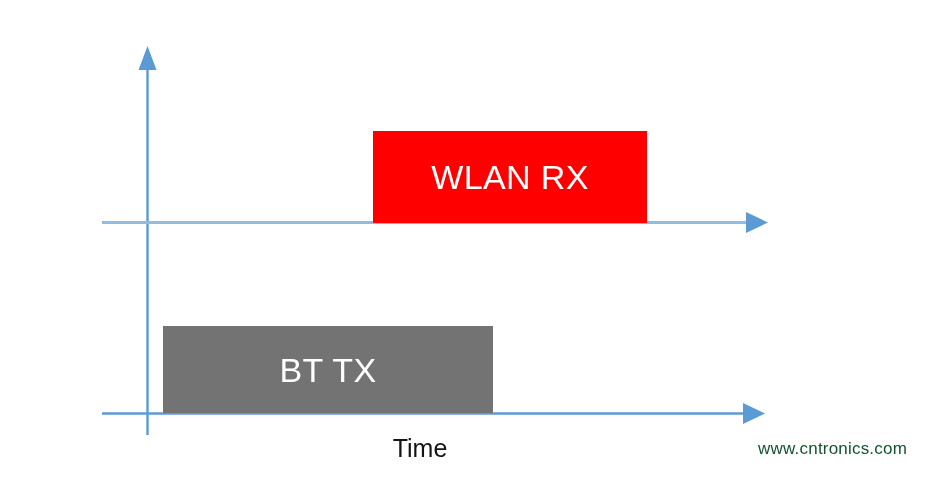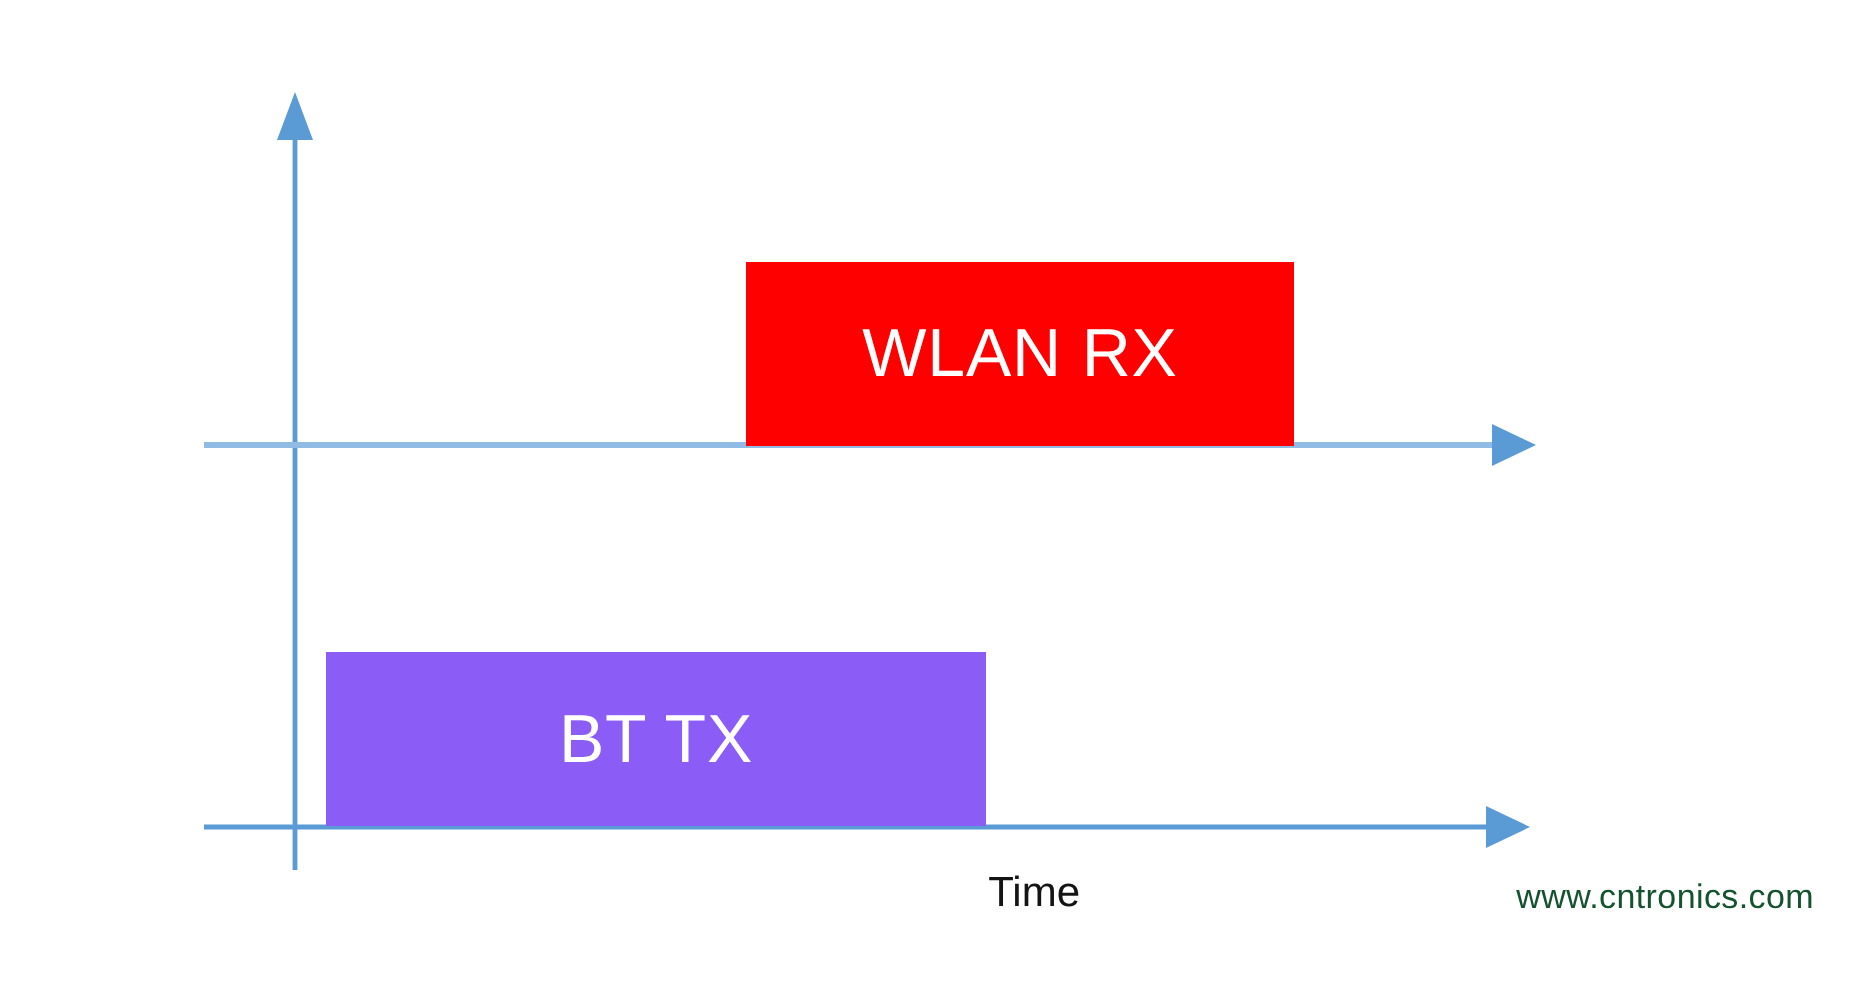--- a/index.html
+++ b/index.html
@@ -53,33 +53,33 @@
     top: 131px;
     width: 274px;
     height: 92px;
     background: #ff0000;
   }
   #bt-tx-block {
     left: 163px;
     top: 326px;
     width: 330px;
     height: 87px;
-    background: #8b5cf6;
+    background: #737373;
   }
 
   
   #time-axis-label {
     position: absolute;
     left: 300px;
     top: 435px;
     width: 240px;
-    text-align: right;
+    text-align: center;
     color: #141414;
     font-family: "Liberation Sans", sans-serif;
-    font-size: 21px;
+    font-size: 25px;
     font-weight: 400;
     line-height: 1.1;
     white-space: nowrap;
   }
 
   
   #watermark {
     position: absolute;
     right: 18px;
     bottom: 4px;

